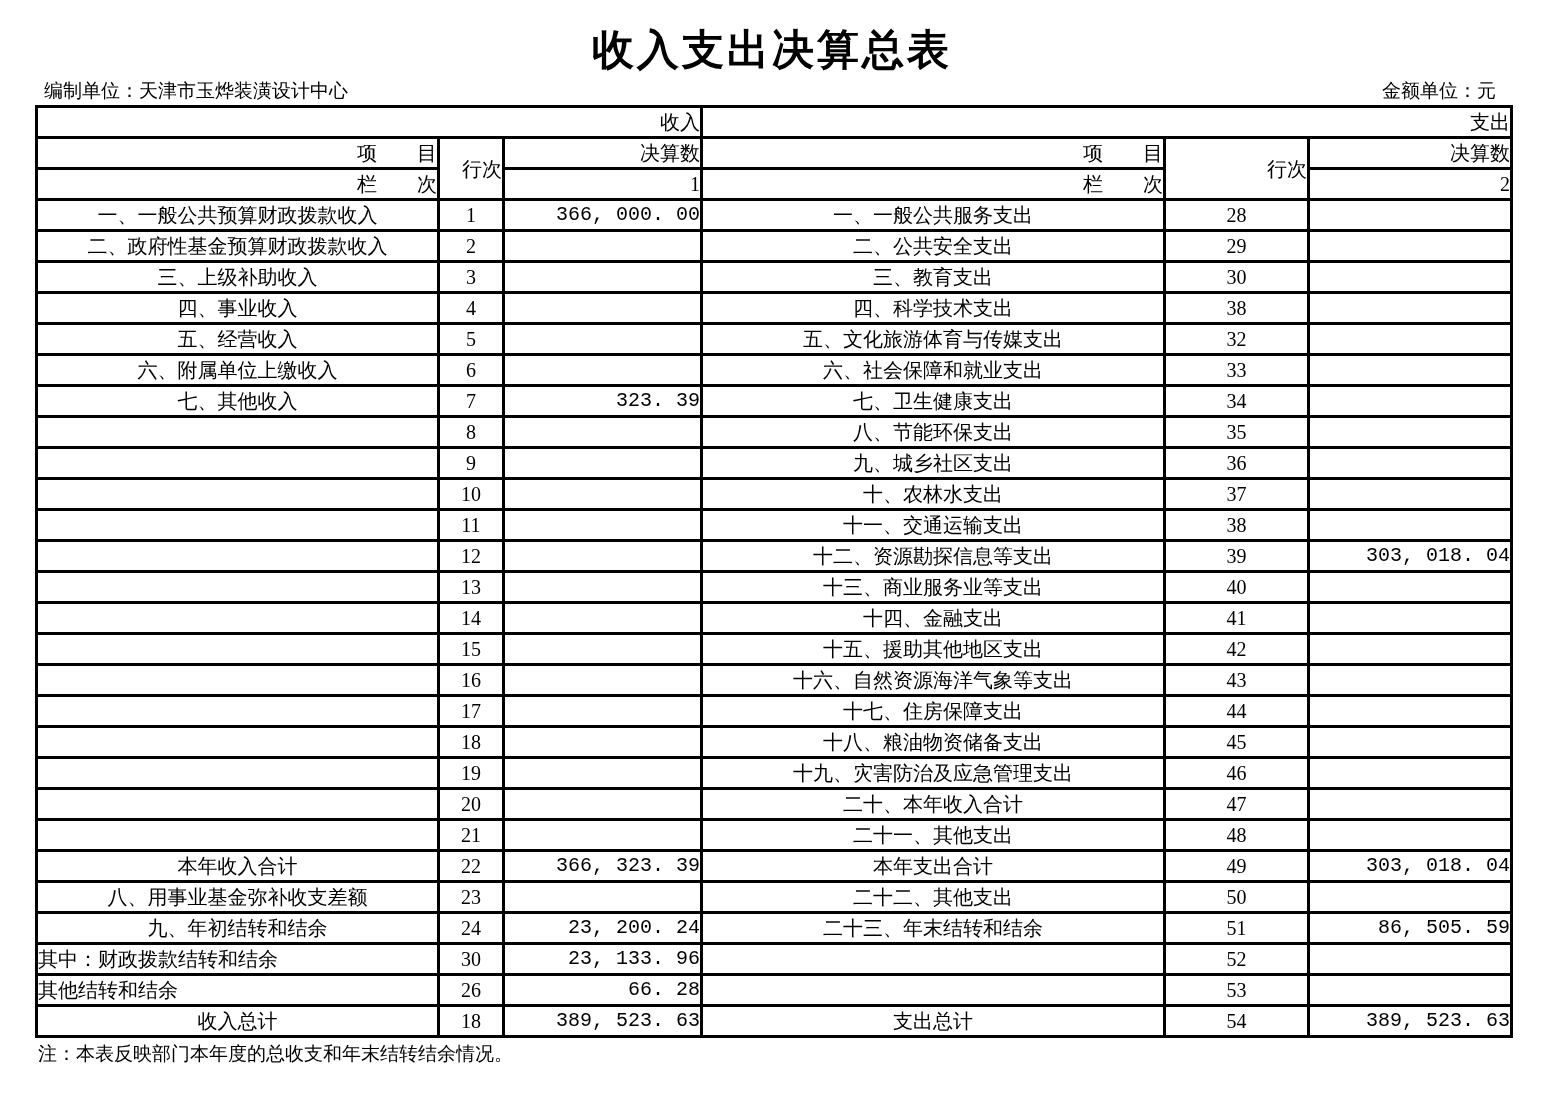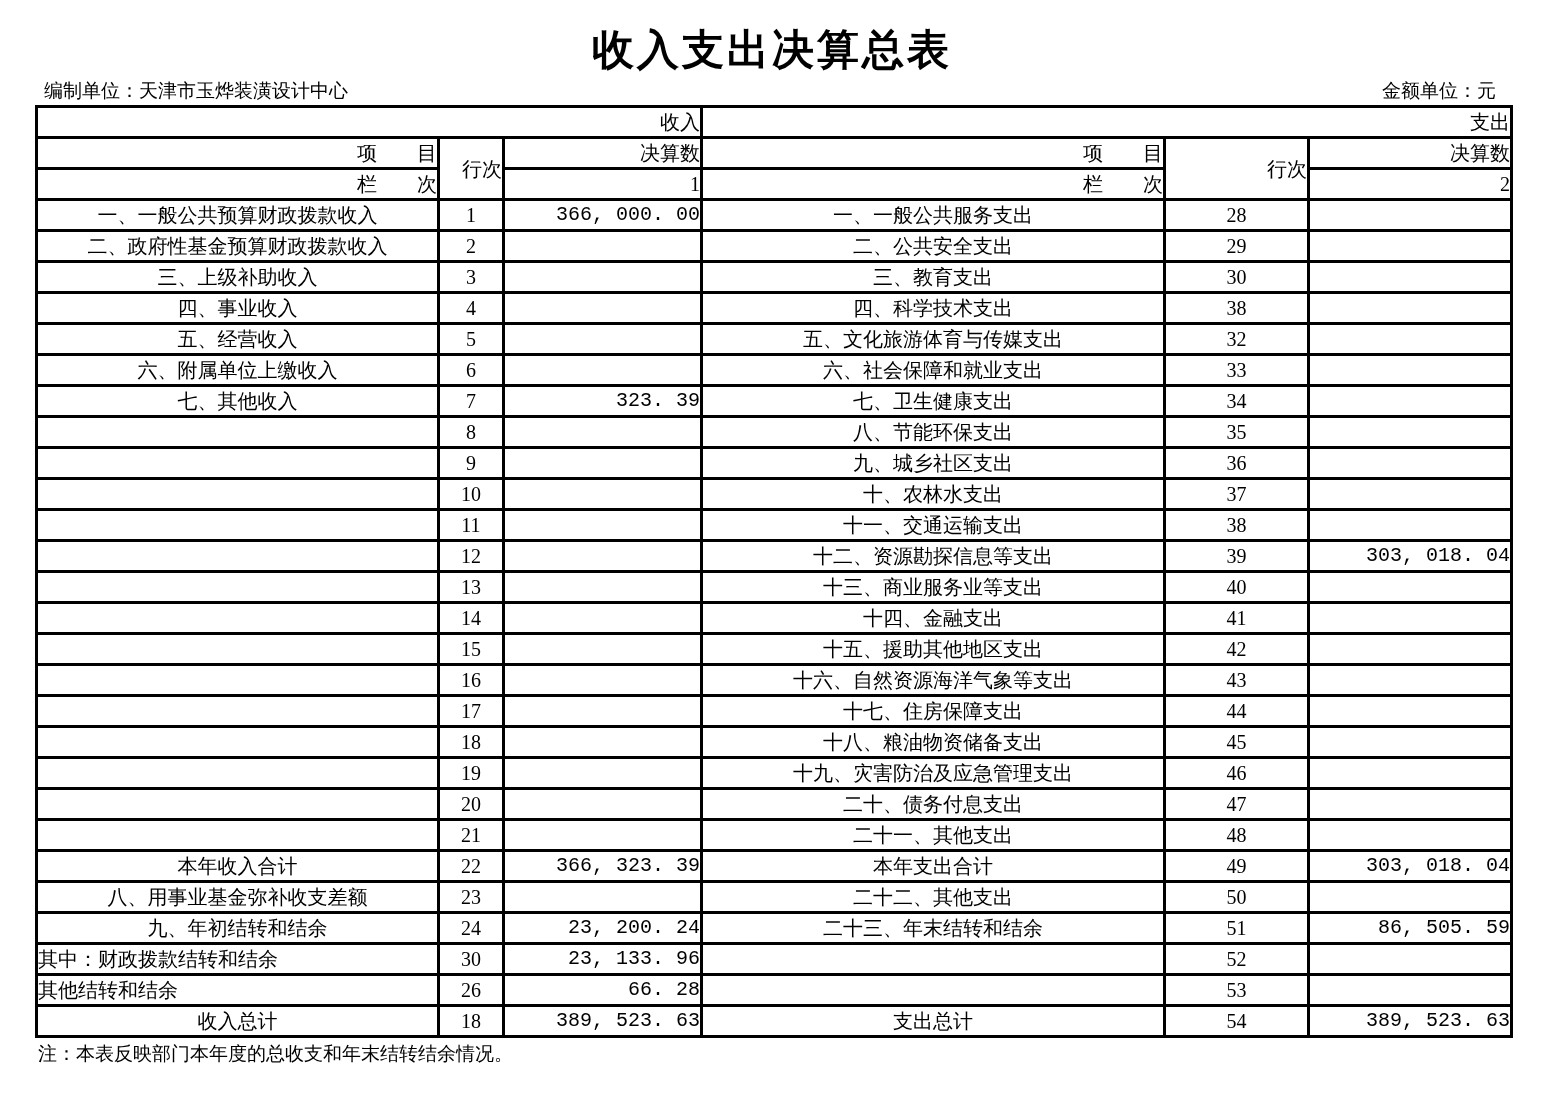--- a/index.html
+++ b/index.html
@@ -278,21 +278,21 @@
       <td class="val"></td>
       <td class="label">十九、灾害防治及应急管理支出</td>
       <td class="line">46</td>
       <td class="val"></td>
     </tr>
 
     <tr>
       <td class="label"></td>
       <td class="line">20</td>
       <td class="val"></td>
-      <td class="label">二十、债务付息支出</td>
+      <td class="label">二十、本年收入合计</td>
       <td class="line">47</td>
       <td class="val"></td>
     </tr>
 
     <tr>
       <td class="label"></td>
       <td class="line">21</td>
       <td class="val"></td>
       <td class="label">二十一、其他支出</td>
       <td class="line">48</td>

